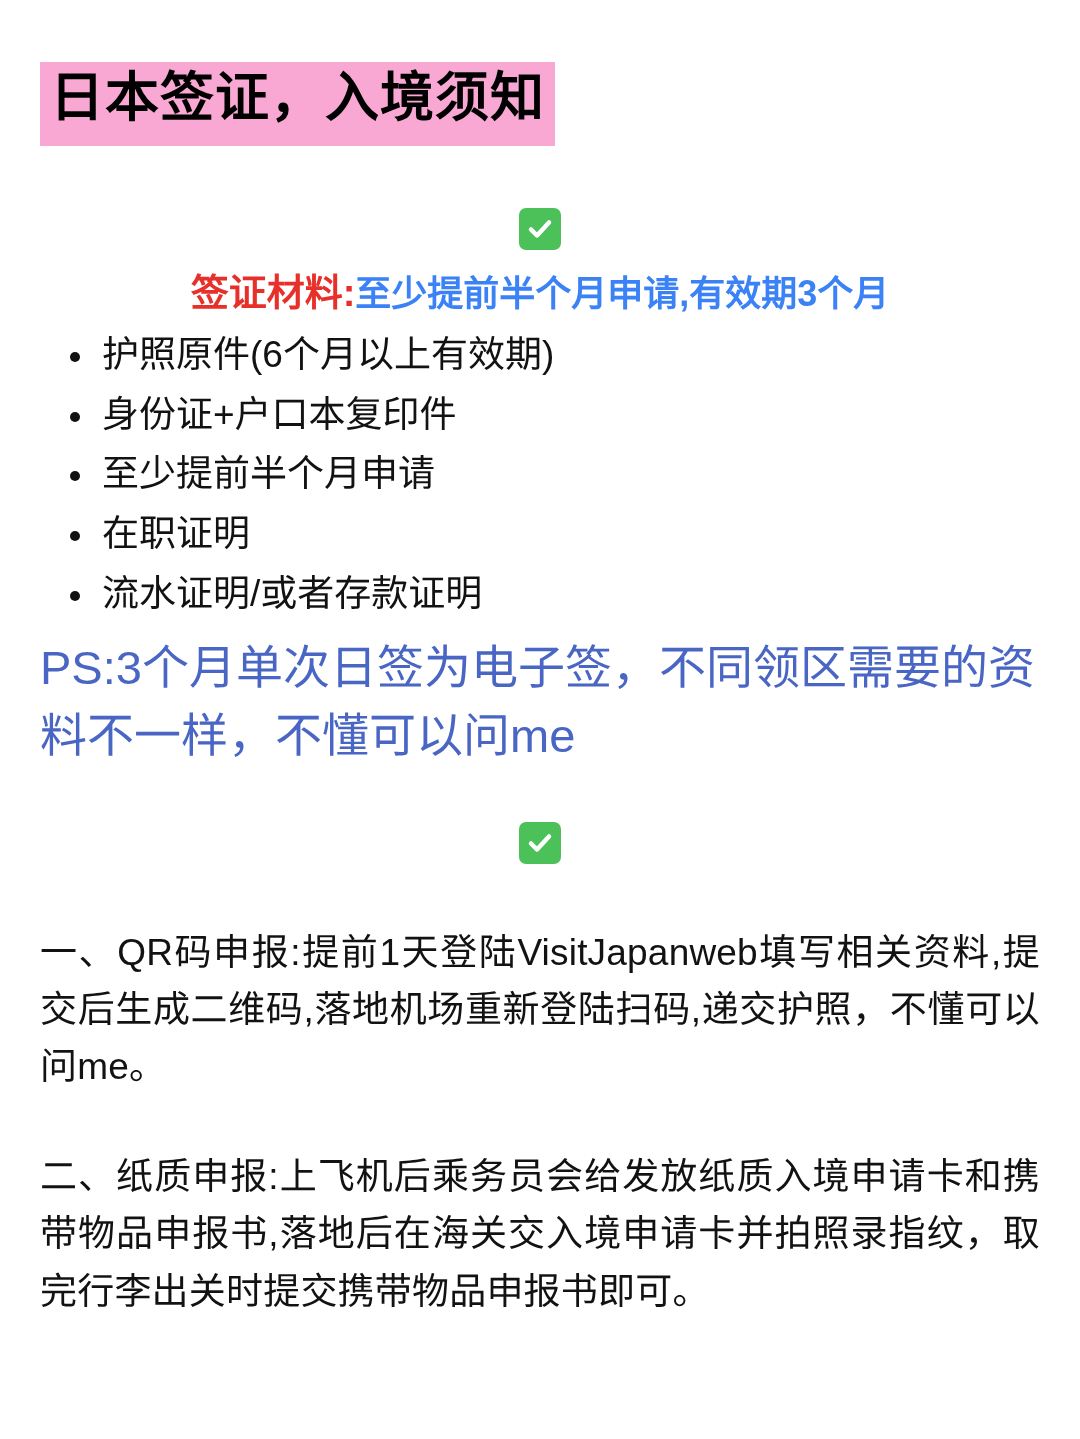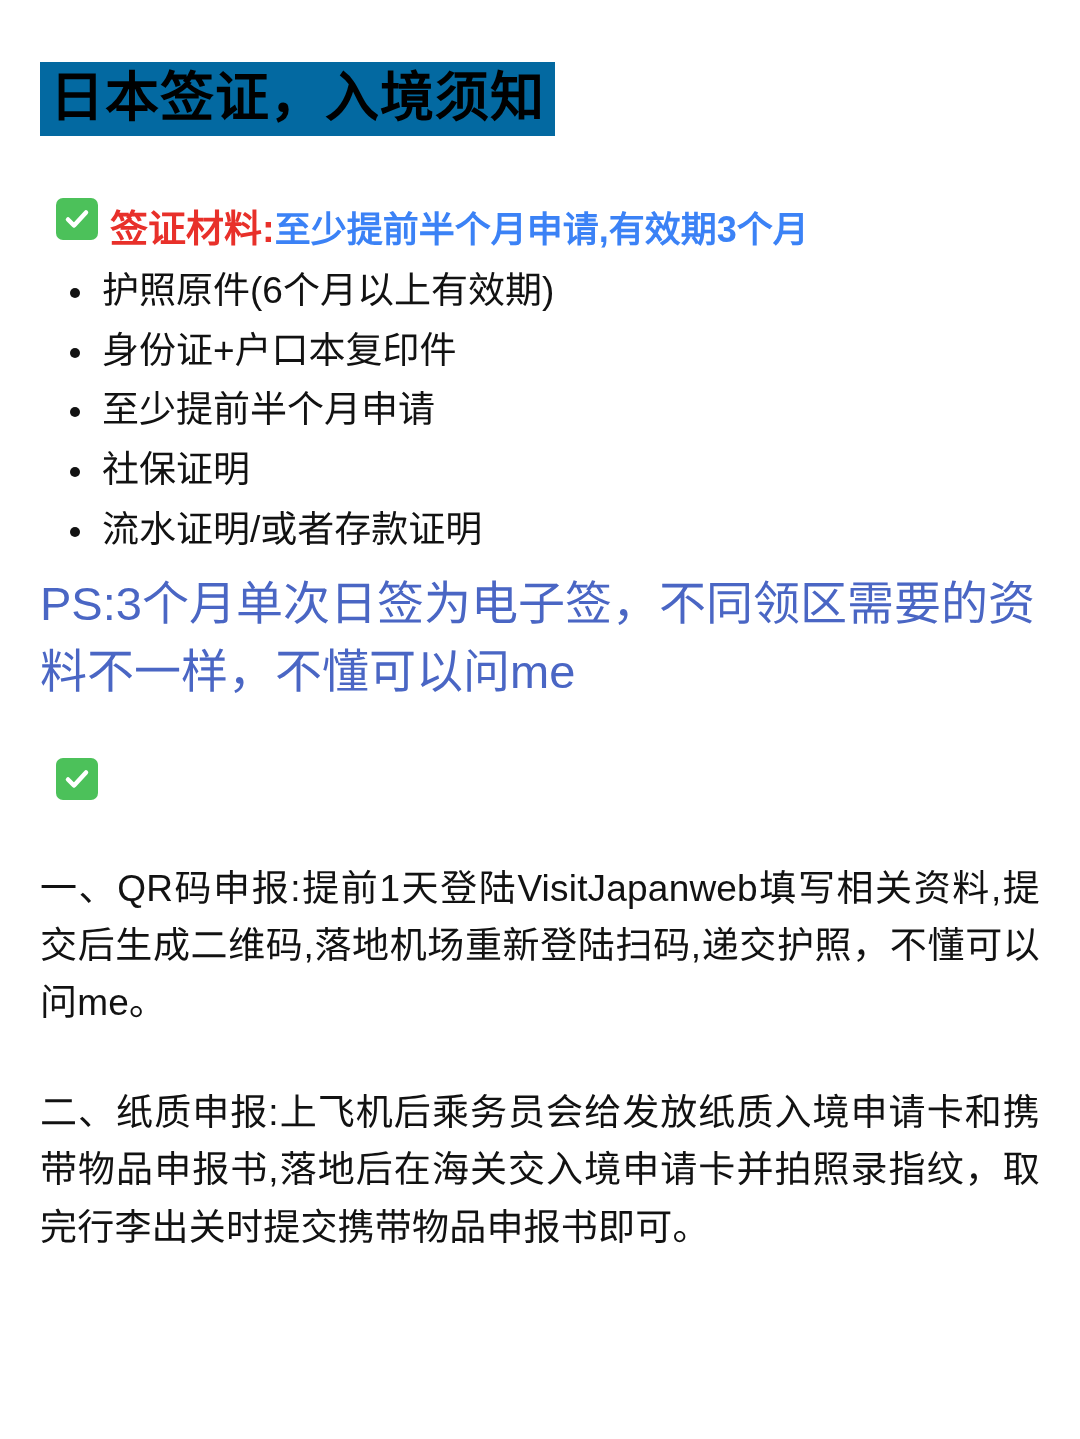--- a/index.html
+++ b/index.html
@@ -21,35 +21,37 @@
     padding: 26px 40px 30px 40px;
     position: relative;
   }
 
   
   .title-wrap {
     margin: 0 0 18px 0;
   }
   .title {
     display: inline-block;
-    background: #0369a1;
+    background: #f9a8d4;
     color: #000000;
     font-size: 54px;
     line-height: 1.18;
     font-weight: 700;
     letter-spacing: 1px;
-    padding: 4px 10px 6px 10px;
+    padding: 4px 10px 16px 10px;
     white-space: nowrap;
   }
 
   
   .section-head {
     display: flex;
+    align-items: center;
     gap: 12px;
-    margin: 26px 0 14px 16px;
+    margin: 26px 0 14px 0;
+    flex-direction: column;
   }
   .check-icon {
     flex: none;
     width: 42px;
     height: 42px;
     background: #4cc15a;
     border-radius: 7px;
     display: inline-flex;
     align-items: center;
     justify-content: center;
@@ -139,21 +141,21 @@
     <span class="head-inline">
       <span class="sec-red">签证材料:</span>
       <span class="sec-dark">至少提前半个月申请,有效期3个月</span>
     </span>
   </div>
 
   <ul class="materials">
     <li>护照原件(6个月以上有效期)</li>
     <li>身份证+户口本复印件</li>
     <li>至少提前半个月申请</li>
-    <li>社保证明</li>
+    <li>在职证明</li>
     <li>流水证明/或者存款证明</li>
   </ul>
 
   <p class="ps-note">PS:3个月单次日签为电子签，不同领区需要的资料不一样，不懂可以问me</p>
 
   <div class="section-head" style="margin-top:52px;">
     <span class="check-icon">
       <svg width="28" height="28" viewBox="0 0 28 28" aria-hidden="true">
         <path d="M5 14.5 L11 20.5 L23 7.5" fill="none" stroke="#ffffff" stroke-width="4.5" stroke-linecap="round" stroke-linejoin="round"></path>
       </svg>

